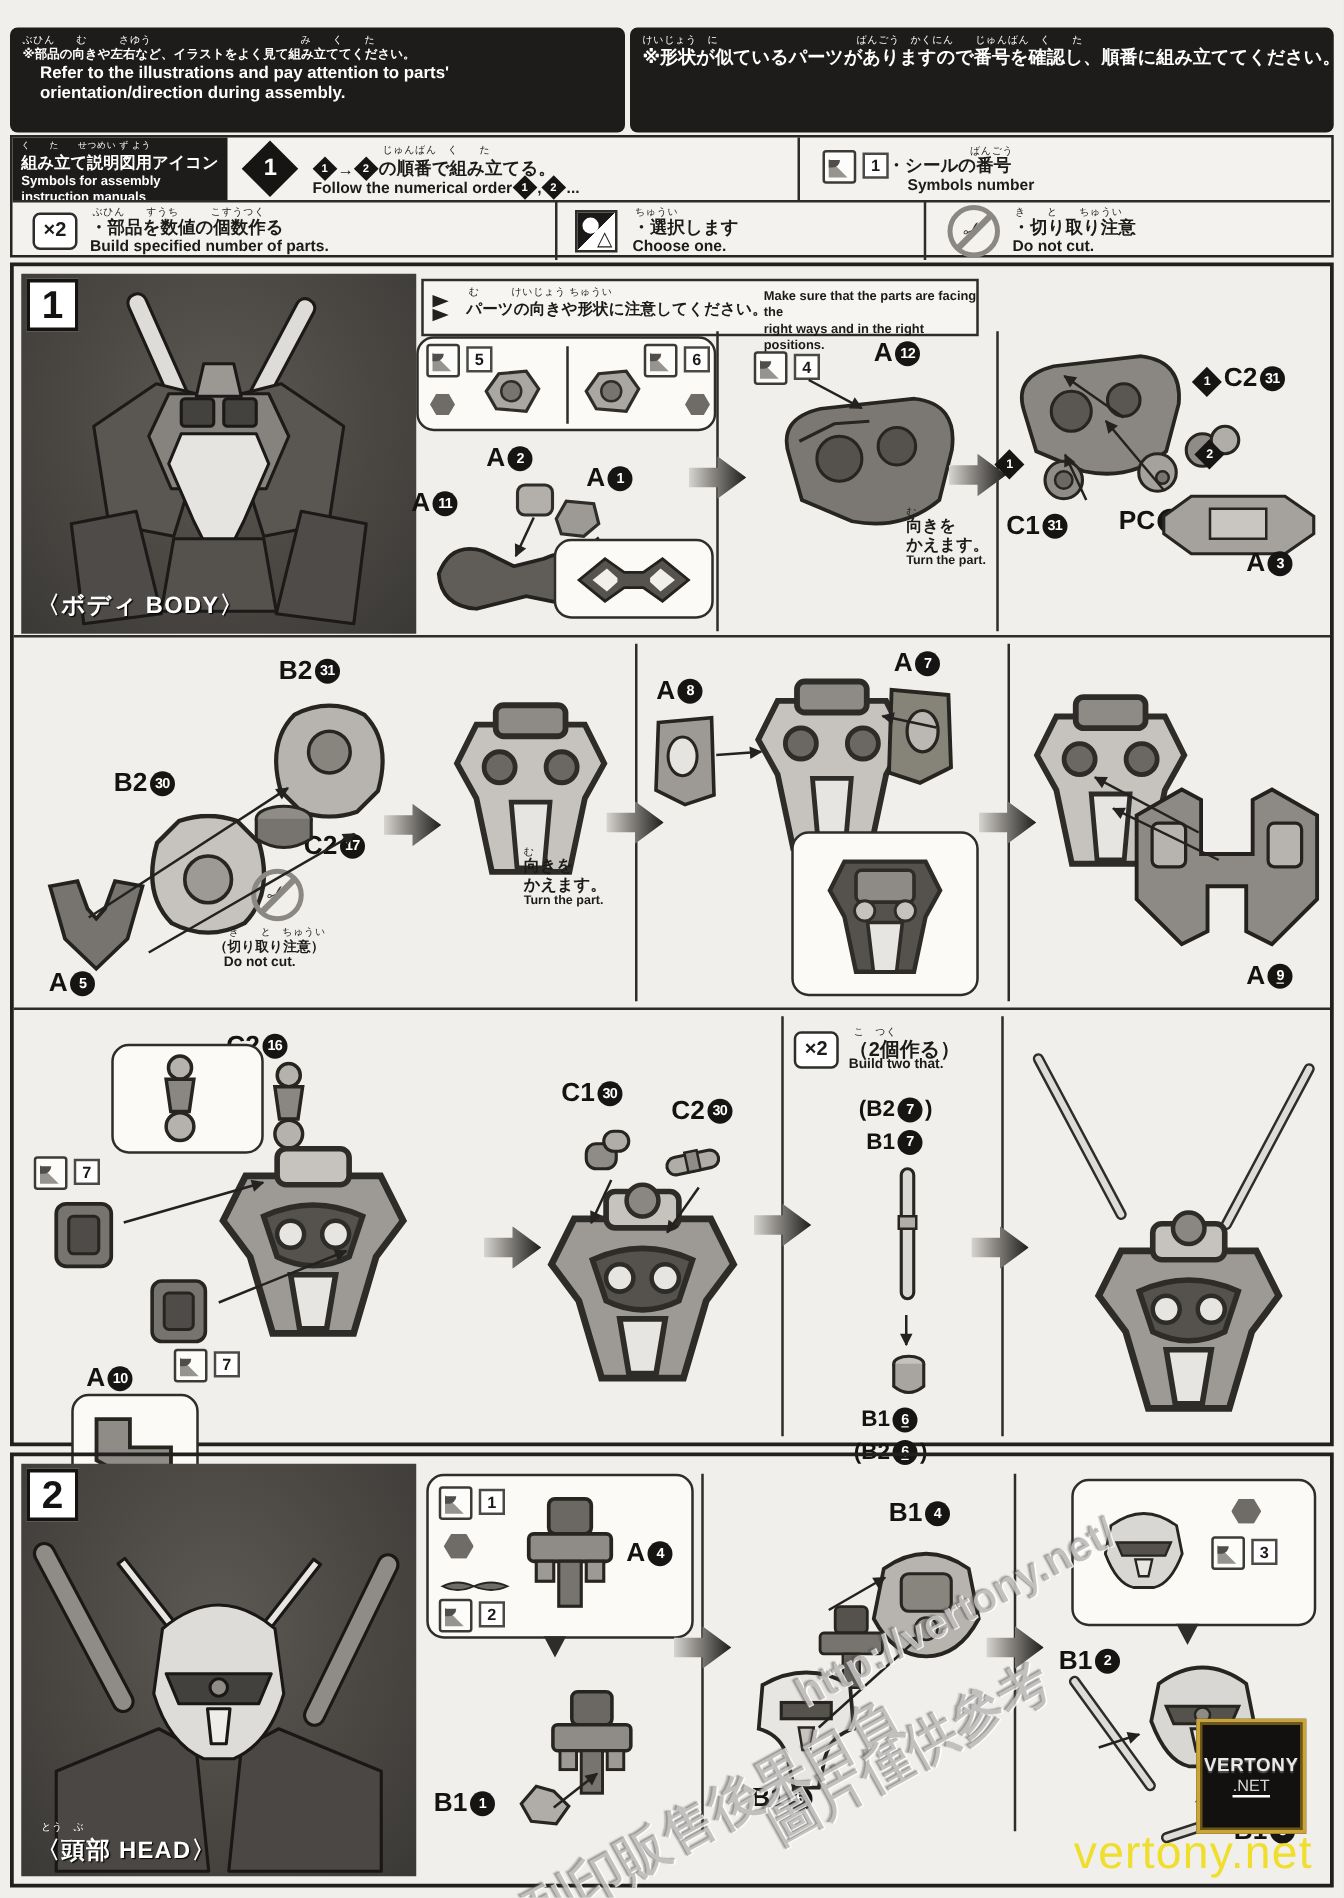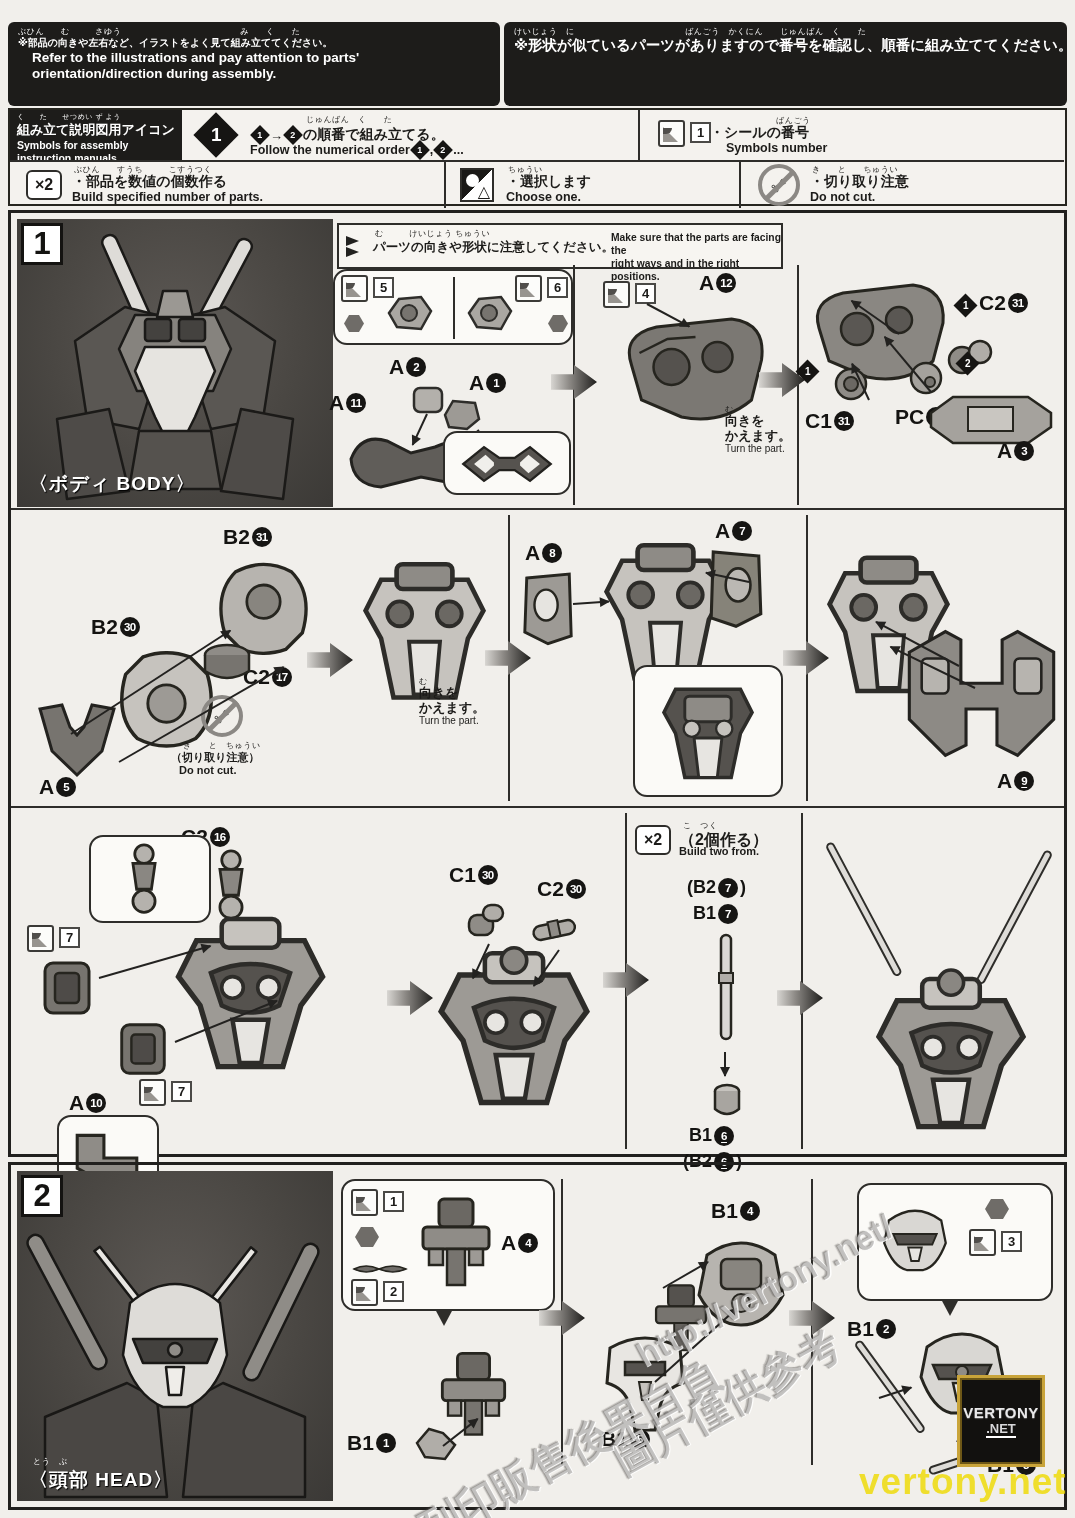--- a/index.html
+++ b/index.html
@@ -46,26 +46,26 @@
 .ffwd i{position:absolute;left:0;width:0;height:0;border-left:13px solid #22211f;border-top:5.5px solid transparent;border-bottom:5.5px solid transparent}
 .ffwd i:nth-child(1){top:1px}.ffwd i:nth-child(2){top:12px}
 .fat{position:absolute;width:46px;height:34px;background:linear-gradient(90deg,#d8d6d2 0%,#8c8985 40%,#1f1e1c 100%);clip-path:polygon(0 27%,50% 27%,50% 0,100% 50%,50% 100%,50% 73%,0 73%)}
 .tarrow{position:absolute;height:2px;background:#232220;transform-origin:0 50%}
 .tarrow::after{content:"";position:absolute;right:-1px;top:-4.5px;width:0;height:0;border-left:10px solid #232220;border-top:5px solid transparent;border-bottom:5px solid transparent}
 .psvg{position:absolute}
 .hex{position:absolute;width:20px;height:17px;background:#6f6c68;clip-path:polygon(25% 0,75% 0,100% 50%,75% 100%,25% 100%,0 50%)}
 .rod{position:absolute;height:9px;background:#dedcd8;border:2px solid #2e2d2a;border-radius:5px;transform-origin:0 50%}
 .tnote{position:absolute;line-height:1.12;white-space:nowrap}
 .tnote .tj{font-size:13px;font-weight:bold}
-.tnote .te{font-size:10px;font-weight:normal}
+.tnote .te{font-size:10px;font-weight:bold}
 .wmdiag{position:absolute;transform-origin:0 100%;font-weight:bold;white-space:nowrap;color:rgba(108,106,102,.38);text-shadow:1px 1px 0 rgba(255,255,255,.85),-1px -1px 1px rgba(62,60,57,.3);z-index:5}
 .wmlogo{position:absolute;background:#12110f;border:3px solid #c9a43a;box-shadow:inset 0 0 0 2px #6d5717;display:flex;flex-direction:column;align-items:center;justify-content:center;z-index:6}
 .wmlogo .l1{font-size:15px;font-weight:bold;color:#e9e9ea;letter-spacing:.5px;text-shadow:0 1px 1px #555}
-.wmlogo .l2{font-size:13px;font-weight:bold;color:#d8d8da;border-bottom:2px solid #fff}
-.wmbottom{position:absolute;font-size:37px;font-weight:bold;letter-spacing:1px;color:rgba(238,219,2,.82);z-index:6}
+.wmlogo .l2{font-size:13px;font-weight:normal;color:#d8d8da;border-bottom:2px solid #fff}
+.wmbottom{position:absolute;font-size:37px;font-weight:normal;letter-spacing:1px;color:rgba(238,219,2,.82);z-index:6}
 </style>
 </head>
 <body>
 
 <div class="page">
 
   <div class="hdrbox" style="left:8px;top:22px;width:492px;height:84px">
     <div class="furi">ぶひん　　む　　　さゆう　　　　　　　　　　　　　　み　　く　　た</div>
     <div class="jpb" style="font-size:10px">※部品の向きや左右など、イラストをよく見て組み立ててください。</div>
     <div class="enl" style="font-size:13.5px;padding-left:14px"><span>Refer to the illustrations and pay attention to parts'</span><br><span>orientation/direction during assembly.</span></div>
@@ -496,21 +496,21 @@
       </svg>
     <div class="tarrow" style="left:478px;top:730px;width:38px;transform:rotate(115deg)"></div>
     <div class="tarrow" style="left:548px;top:736px;width:44px;transform:rotate(125deg)"></div>
 
     <div class="vline" style="left:614px;top:600px;height:336px"></div>
     <div class="fat" style="left:592px;top:750px"></div>
 
     <span class="x2icon" style="position:absolute;left:624px;top:612px">×2</span>
     <div class="furi" style="position:absolute;left:672px;top:608px">こ　つく</div>
     <div class="jpb" style="position:absolute;left:668px;top:617px;font-size:16px">（2個作る）</div>
-    <div style="position:absolute;left:668px;top:632px;font-weight:bold;font-size:11px">Build two from.</div>
+    <div style="position:absolute;left:668px;top:632px;font-weight:bold;font-size:11px">Build two that.</div>
     <div class="plabel sm" style="left:676px;top:664px">
         <span>(B2</span>
         <span class="cnum">7</span>
         <span>)</span>
       </div>
     <div class="plabel sm" style="left:682px;top:690px">
         <span>B1</span>
         <span class="cnum">7</span>
       </div>
     <svg class="psvg" style="left:702px;top:718px" width="26" height="112" viewBox="0 0 26 112">

